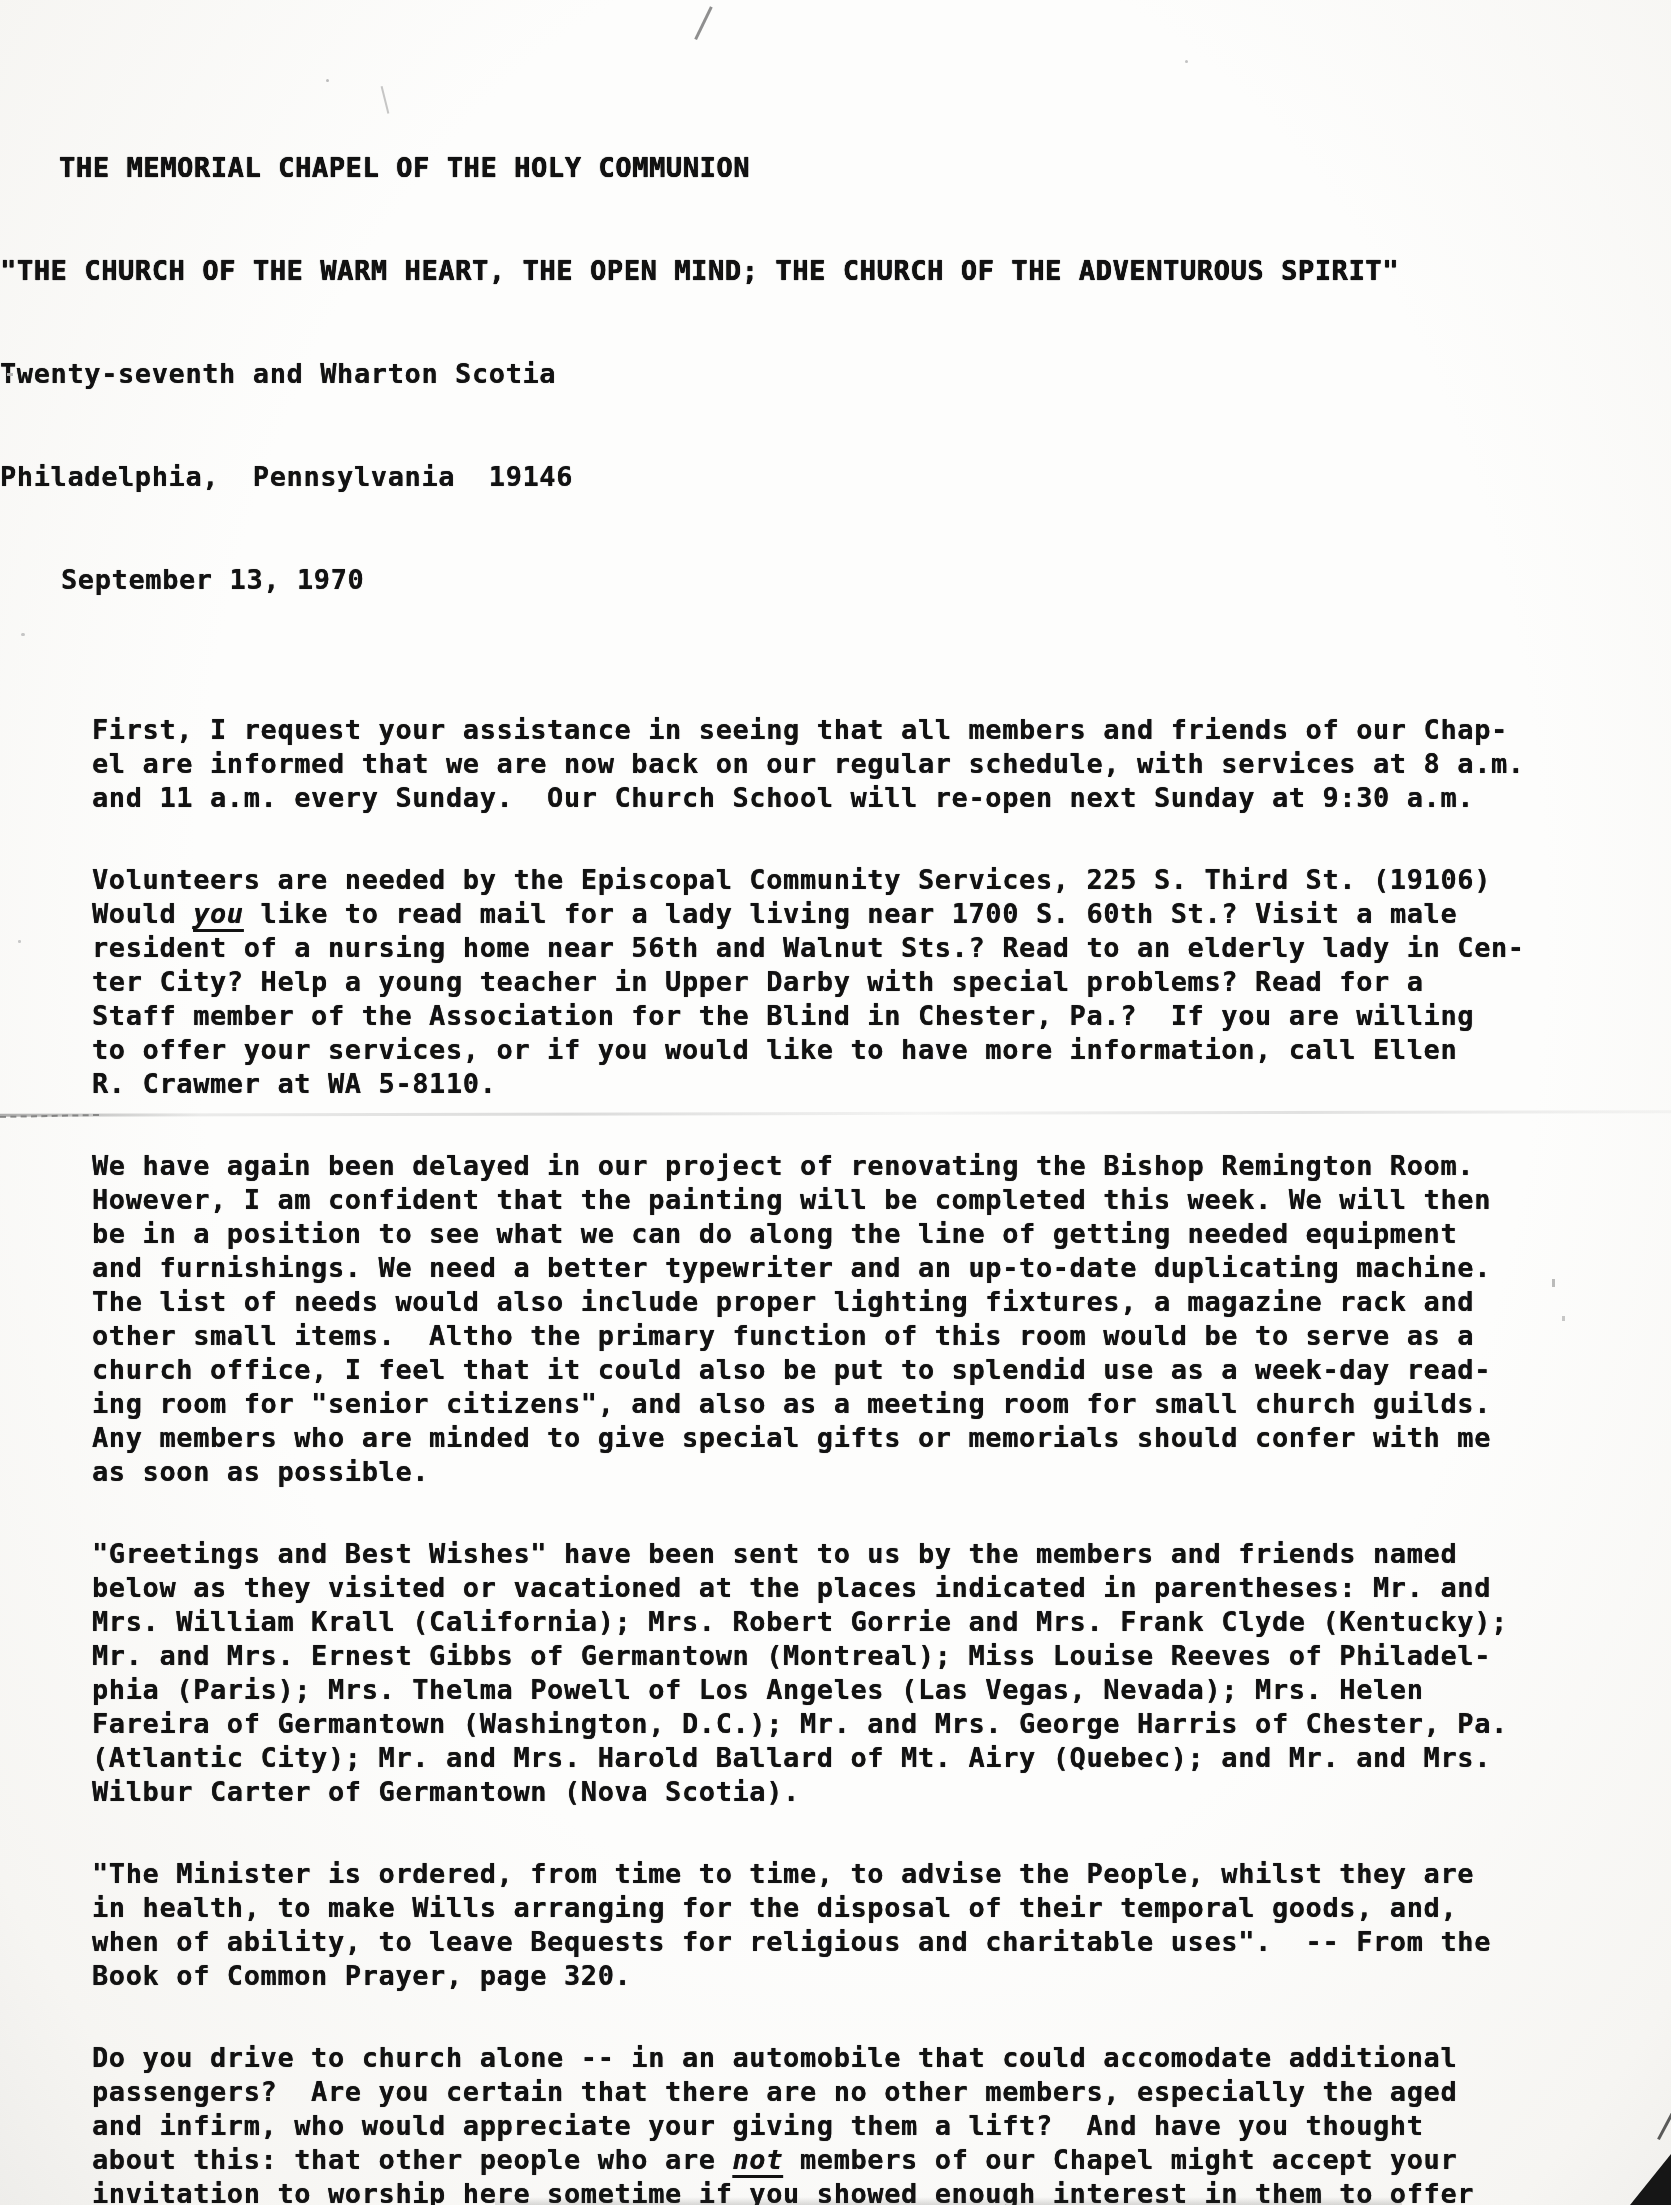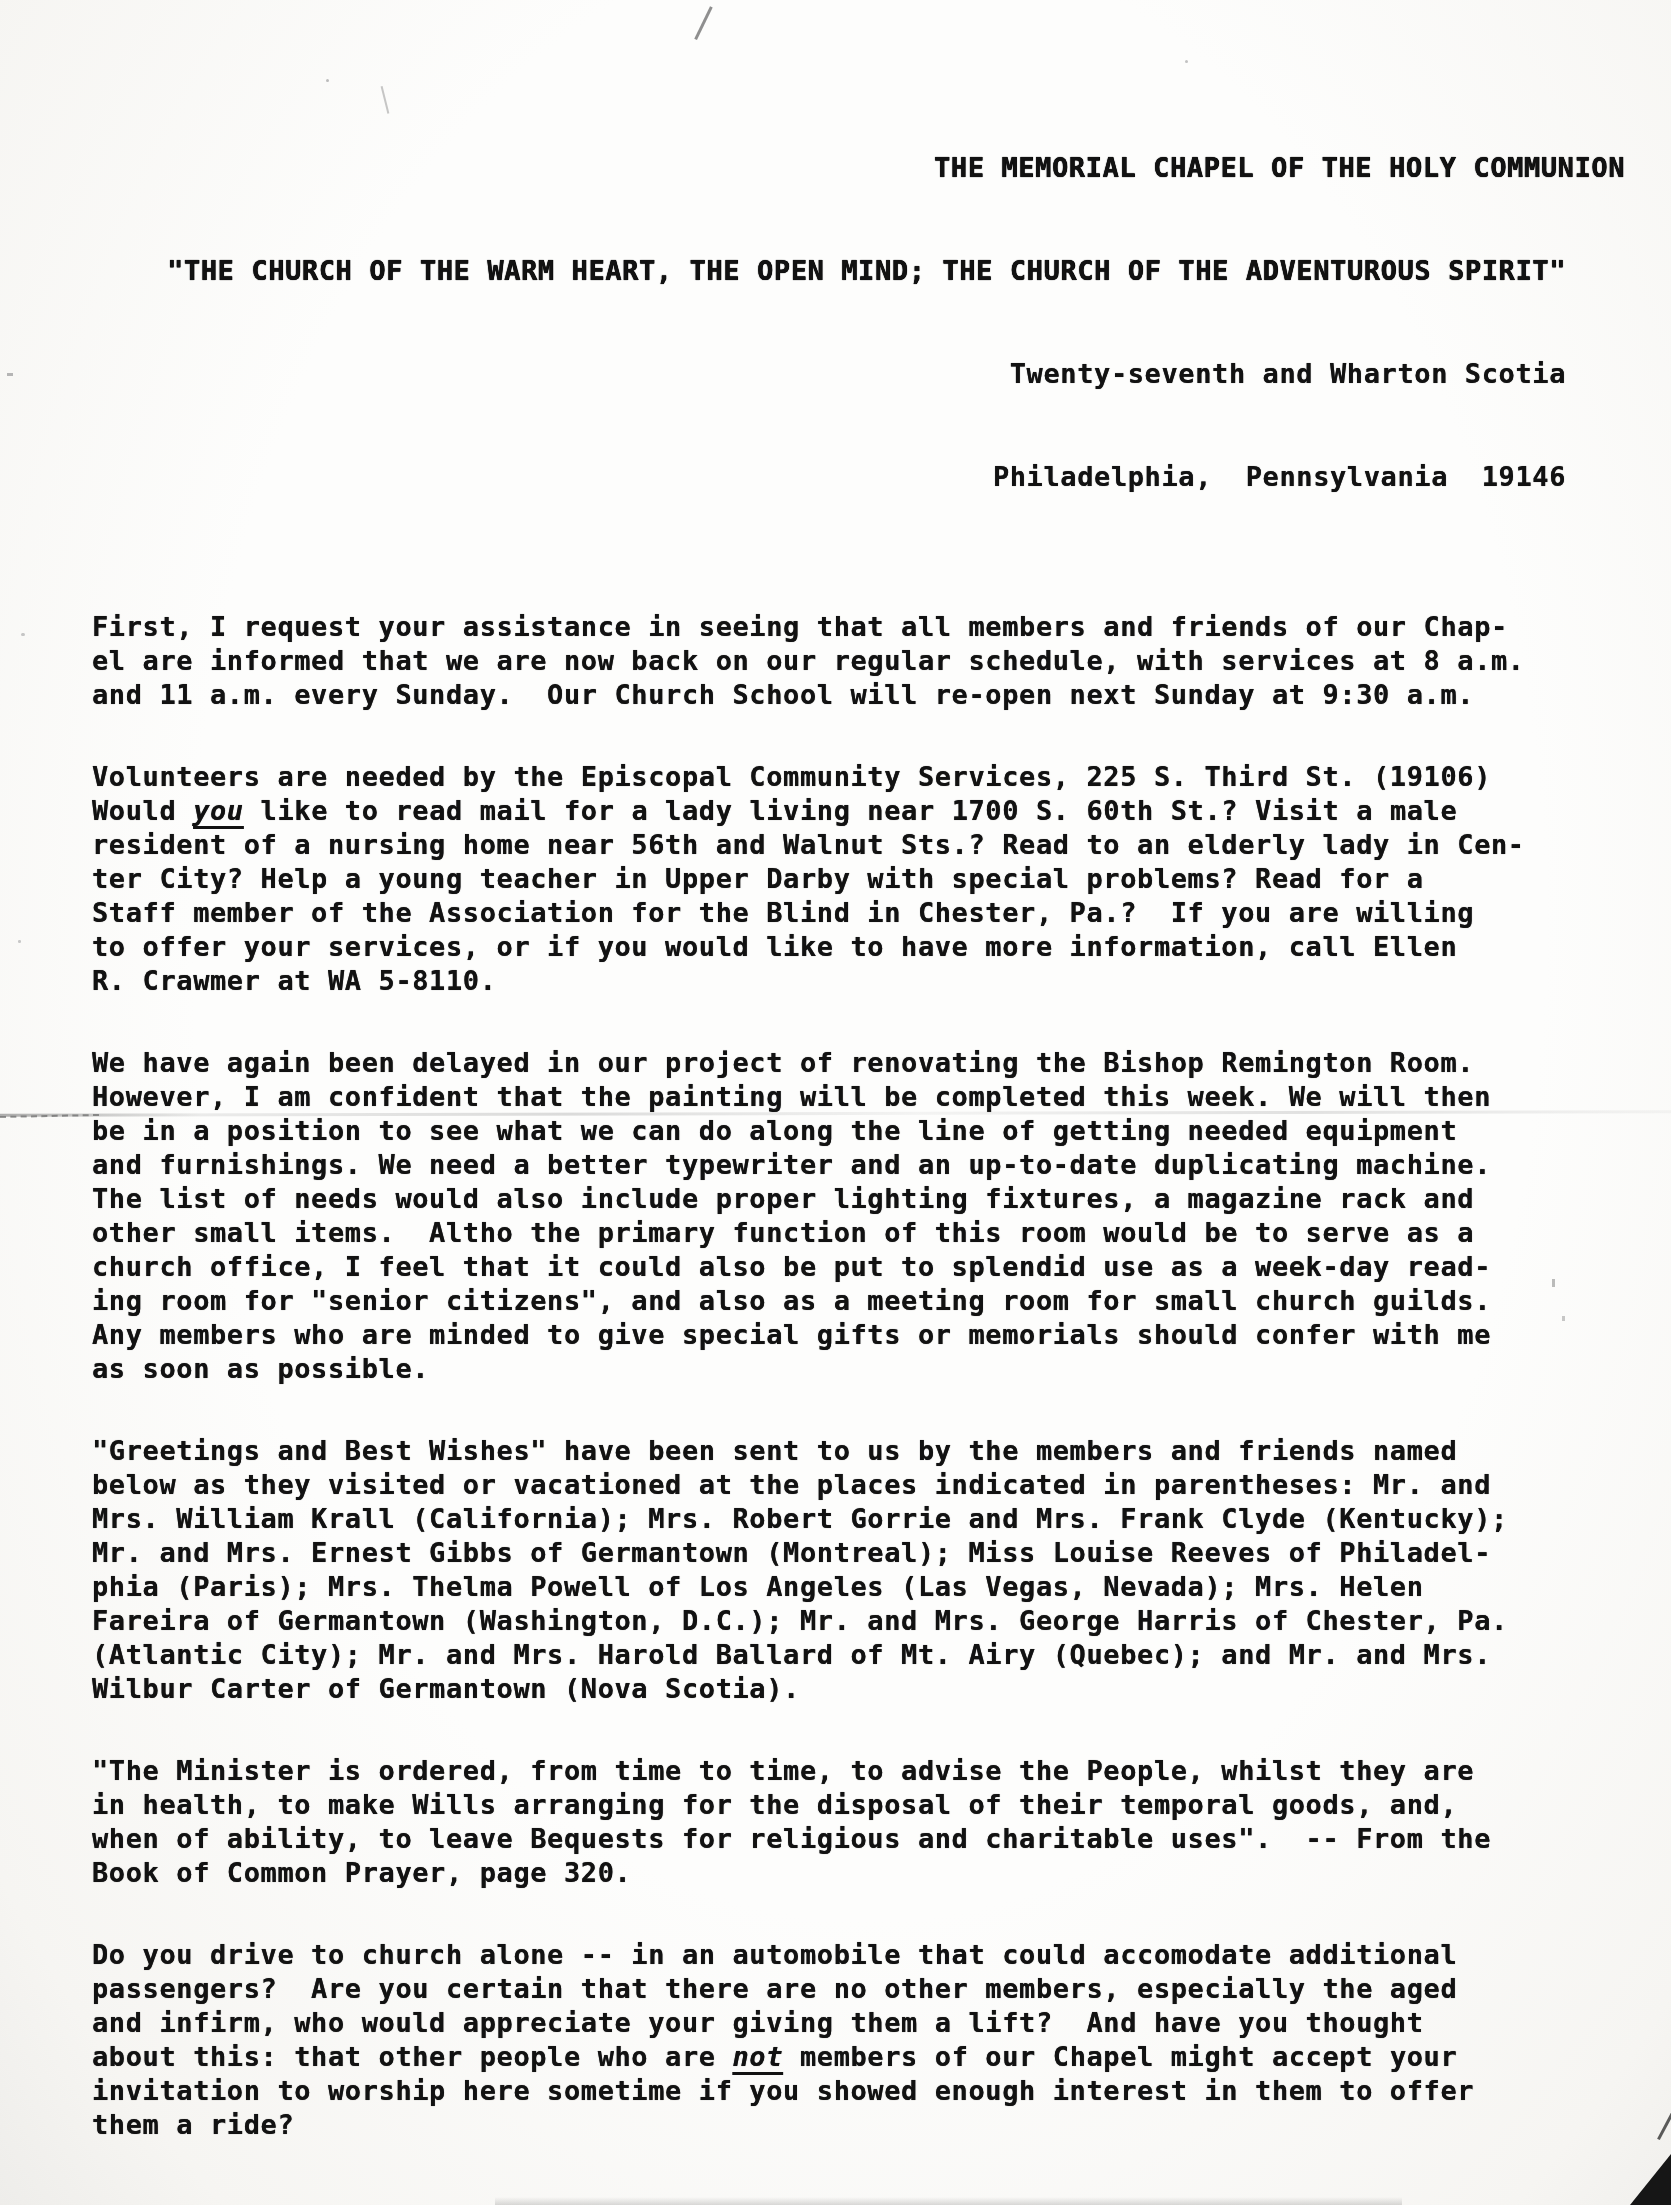--- a/index.html
+++ b/index.html
@@ -22,21 +22,21 @@
   .ink{
     font-size:27px;
     font-weight:700;
     letter-spacing:0.6px;
     line-height:34px;
     white-space:pre-wrap;
     text-shadow:0 0 0.7px rgba(8,8,8,0.85);
   }
   .letterhead{
     width:1566px;
-    text-align:right;
+    text-align:left;
   }
   .lh-line{
     line-height:35px;
     white-space:pre;
   }
   .lh-title{
     transform:translateX(59px);
     text-shadow:0 0 1.1px #000, 0.3px 0 0 #000;
   }
   .lh-motto{
@@ -101,20 +101,21 @@
 </head>
 <body>
 
 <div class="page">
 
   <header class="letterhead ink">
     <div class="lh-line lh-title">THE MEMORIAL CHAPEL OF THE HOLY COMMUNION</div>
     <div class="lh-line lh-motto">"THE CHURCH OF THE WARM HEART, THE OPEN MIND; THE CHURCH OF THE ADVENTUROUS SPIRIT"</div>
     <div class="lh-line">Twenty-seventh and Wharton Scotia</div>
     <div class="lh-line">Philadelphia,  Pennsylvania  19146</div>
+    <div class="lh-line lh-date">September 13, 1970</div>
   </header>
 
 
   <main class="body-text ink"><p class="para"><span>First, I request your assistance in seeing that all members and friends of our Chap-
 el are informed that we are now back on our regular schedule, with services at 8 a.m.
 and 11 a.m. every Sunday.  Our Church School will re-open next Sunday at 9:30 a.m.</span></p><p class="para"><span>Volunteers are needed by the Episcopal Community Services, 225 S. Third St. (19106)
 Would </span><span class="u">you</span><span> like to read mail for a lady living near 1700 S. 60th St.? Visit a male
 resident of a nursing home near 56th and Walnut Sts.? Read to an elderly lady in Cen-
 ter City? Help a young teacher in Upper Darby with special problems? Read for a
 Staff member of the Association for the Blind in Chester, Pa.?  If you are willing

